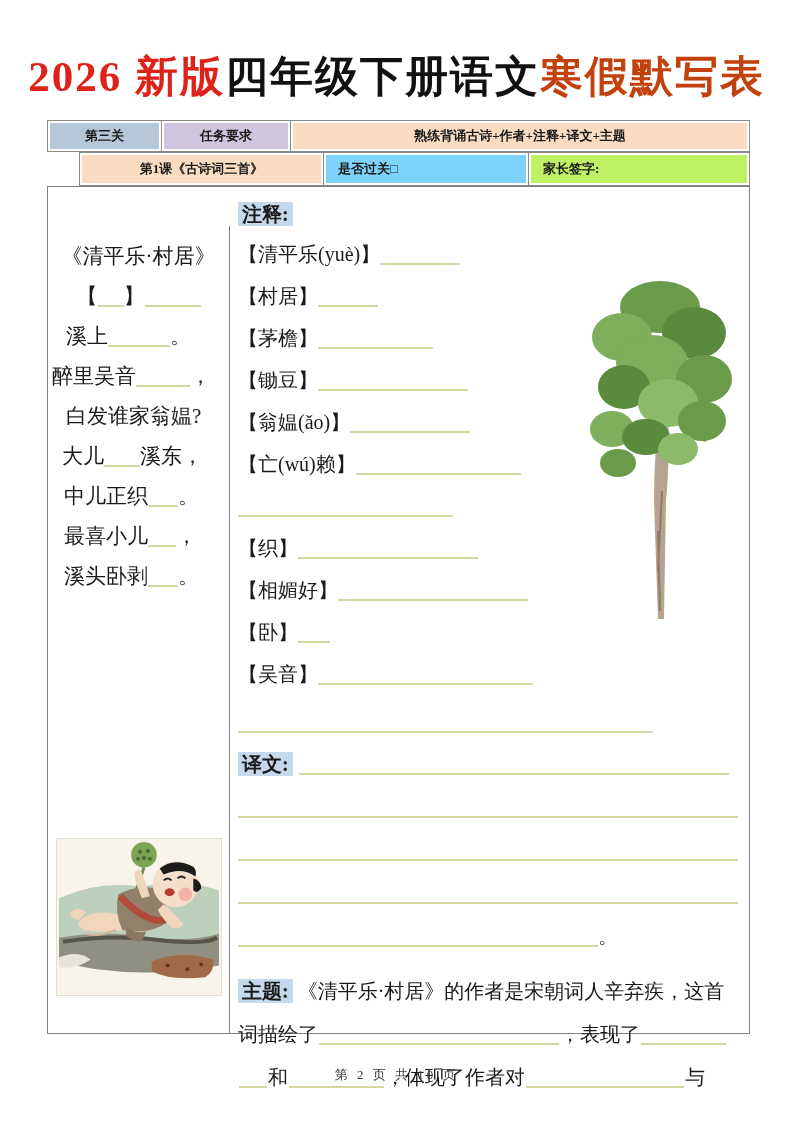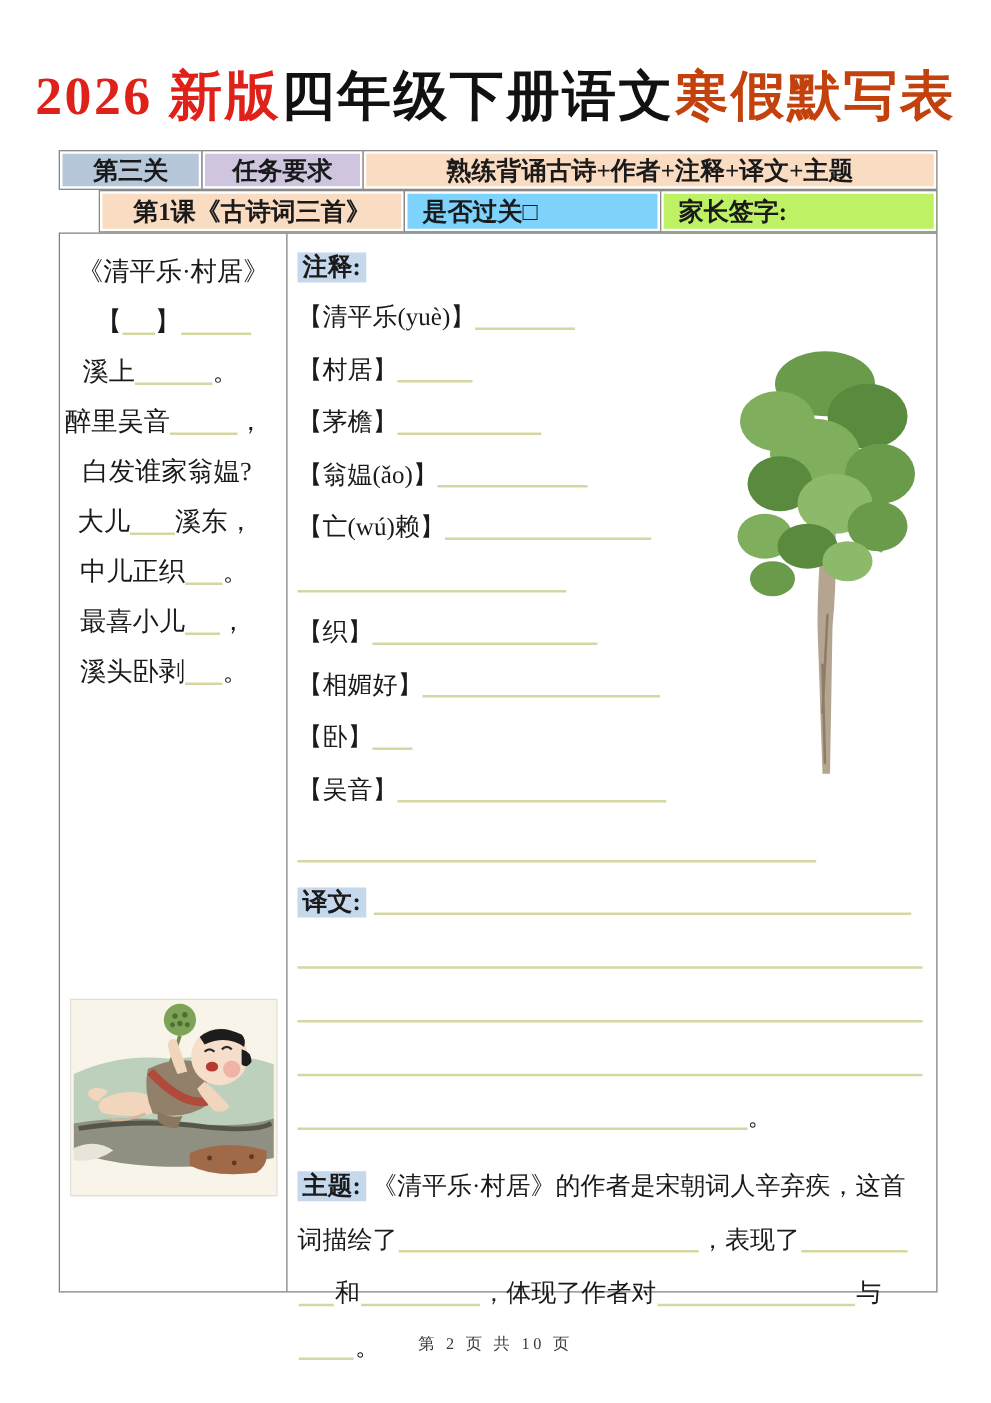--- a/index.html
+++ b/index.html
@@ -10,32 +10,32 @@
          font-size:43px;font-weight:700;letter-spacing:2px;white-space:nowrap;}
   .t-red{color:#de221a;}
   .t-black{color:#111111;}
   .t-blue{color:#c2410c;}
   
   .hrow{position:absolute;left:47px;width:703px;display:flex;box-sizing:border-box;}
   .hrow1{top:120px;height:32px;}
   .hrow2{top:152px;height:34px;padding-left:32px;}
   .cell{box-sizing:border-box;border:1px solid #8a8a8a;box-shadow:inset 0 0 0 2px #ffffff;
         display:flex;align-items:center;justify-content:center;
-        font-size:20px;font-weight:700;white-space:nowrap;overflow:hidden;}
+        font-size:13px;font-weight:700;white-space:nowrap;overflow:hidden;}
   .c1{width:115px;background:#b5c7d9;}
   .c2{width:130px;background:#cfc5df;margin-left:-1px;}
   .c3{flex:1;background:#fadcc3;margin-left:-1px;}
   .c4{width:245px;background:#fadcc3;}
   .c5{width:206px;background:#7dd3fc;margin-left:-1px;justify-content:flex-start;padding-left:14px;}
   .c6{flex:1;background:#bef264;margin-left:-1px;justify-content:flex-start;padding-left:14px;}
   
   .body-box{position:absolute;left:47px;top:186px;width:703px;height:848px;
             border:1px solid #7f7f7f;box-sizing:border-box;display:flex;}
   .poem-col{width:182px;border-right:1px solid #7f7f7f;box-sizing:border-box;
-            position:relative;font-size:21px;padding-top:10px;}
+            position:relative;font-size:21px;padding-top:10px;margin-top:39px;}
   .anno-col{flex:1;position:relative;padding:10px 10px 0 8px;font-size:20px;box-sizing:border-box;}
   .pline{height:40px;line-height:40px;white-space:nowrap;}
   .center{text-align:center;}
   .blk{display:inline-block;border-bottom:2px solid #d6d6a2;height:24px;vertical-align:-4px;}
   .hl{background:#c5d8ec;padding:1px 4px;font-weight:700;}
   .label-row{height:36px;line-height:34px;}
   .arow{height:42px;line-height:42px;white-space:nowrap;}
   .trow{height:43px;line-height:43px;white-space:nowrap;}
   .theme{margin-top:12px;line-height:43px;font-size:20px;}
   .theme .blk{margin:0 1px;}
@@ -140,20 +140,21 @@
           <ellipse cx="96" cy="178" rx="20" ry="16" fill="#8cb96a"></ellipse>
           <ellipse cx="36" cy="192" rx="18" ry="14" fill="#6a9b4a"></ellipse>
         </g>
       </svg>
 
       <div class="label-row"><span class="hl">注释:</span></div>
 
       <div class="arow"><span>【清平乐(yuè)】</span><span class="blk" style="width:80px"></span></div>
       <div class="arow"><span>【村居】</span><span class="blk" style="width:60px"></span></div>
       <div class="arow"><span>【茅檐】</span><span class="blk" style="width:115px"></span></div>
+      <div class="arow"><span>【锄豆】</span><span class="blk" style="width:150px"></span></div>
       <div class="arow"><span>【翁媪(ǎo)】</span><span class="blk" style="width:120px"></span></div>
       <div class="arow"><span>【亡(wú)赖】</span><span class="blk" style="width:165px"></span></div>
       <div class="arow"><span class="blk" style="width:215px"></span></div>
       <div class="arow"><span>【织】</span><span class="blk" style="width:180px"></span></div>
       <div class="arow"><span>【相媚好】</span><span class="blk" style="width:190px"></span></div>
       <div class="arow"><span>【卧】</span><span class="blk" style="width:32px"></span></div>
       <div class="arow"><span>【吴音】</span><span class="blk" style="width:215px"></span></div>
 
       <div class="arow" style="margin-top:6px"><span class="blk" style="width:415px"></span></div>
 

